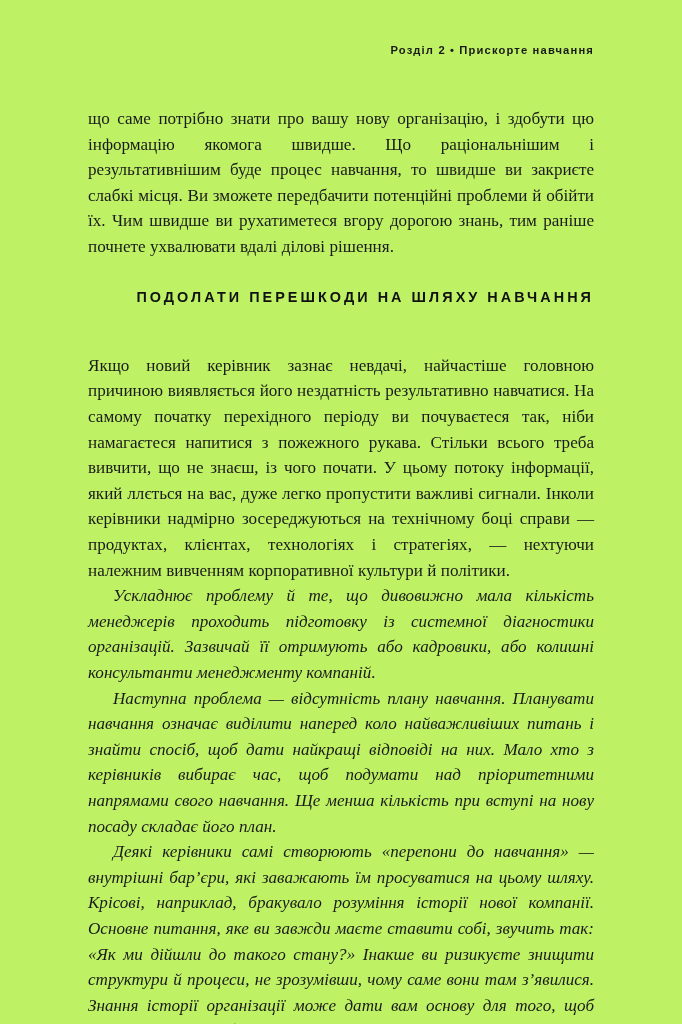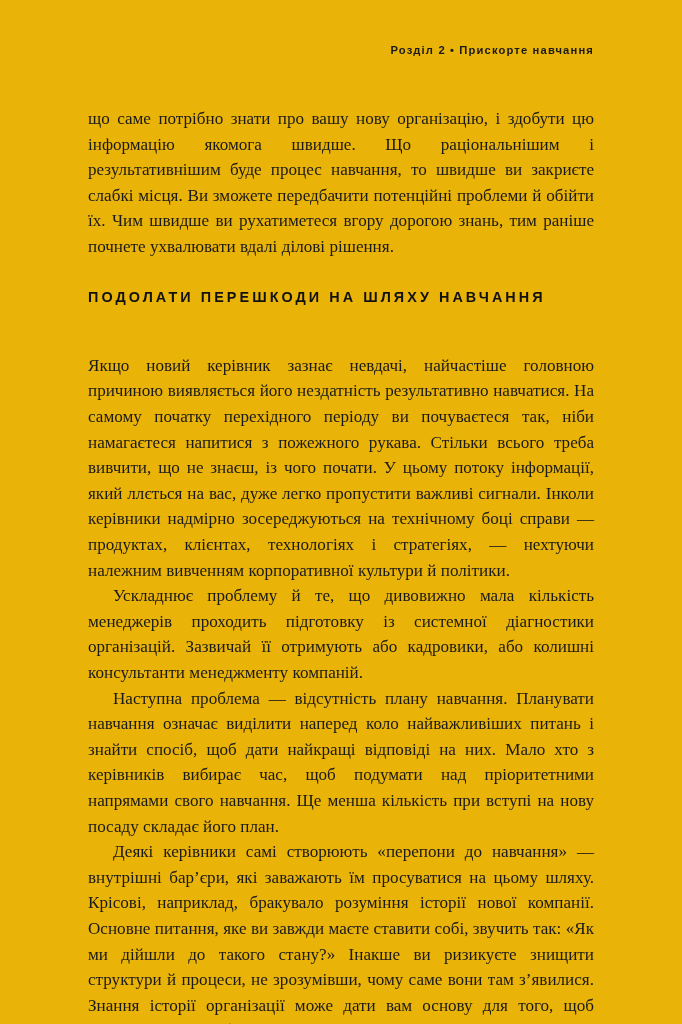--- a/index.html
+++ b/index.html
@@ -14,21 +14,21 @@
     position: relative;
     overflow: hidden;
     font-family: "Liberation Serif", "DejaVu Serif", serif;
     color: #1a1a1a;
     -webkit-font-smoothing: antialiased;
   }
 
   .page {
     position: absolute;
     inset: 0;
-    background: #eab308;
+    background: #bef264;
   }
 
   
   .running-head {
     position: absolute;
     top: 44px;
     left: 88px;
     right: 88px;
     text-align: right;
     font-family: "Liberation Sans", "DejaVu Sans", sans-serif;
@@ -52,36 +52,37 @@
     font-size: 17.1px;
     line-height: 25.6px;
     text-align: justify;
     text-justify: inter-word;
     hyphens: manual;
     -webkit-hyphens: manual;
     word-spacing: 0.1px;
   }
   p.body-text.indent {
     text-indent: 25px;
+    font-style: italic;
   }
   p.body-text.no-indent {
     text-indent: 0;
     margin-top: 20px;
   }
 
   
   h2.section-heading {
     margin: 0;
     padding: 0;
     font-family: "Liberation Sans", "DejaVu Sans", sans-serif;
     font-size: 14.4px;
     font-weight: 700;
     letter-spacing: 3.05px;
     color: #111111;
-    text-align: left;
+    text-align: right;
     text-transform: uppercase;
     white-space: nowrap;
     line-height: 1.2;
   }
   .heading-block {
     padding-top: 29px;
     padding-bottom: 27px;
   }
   .heading-inner {
     padding-left: 20px; 

